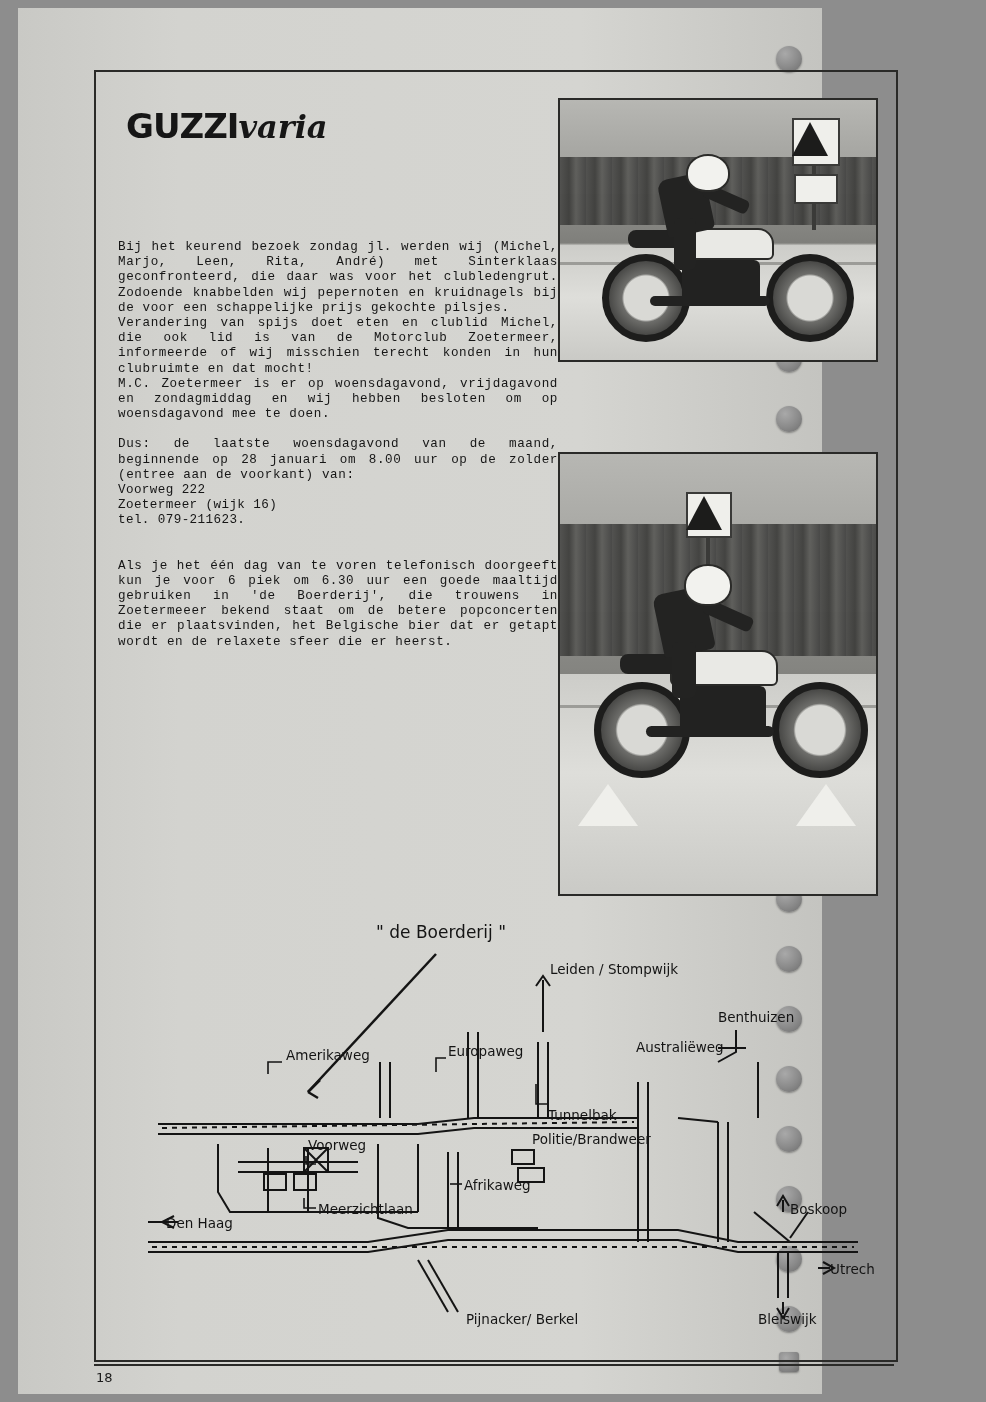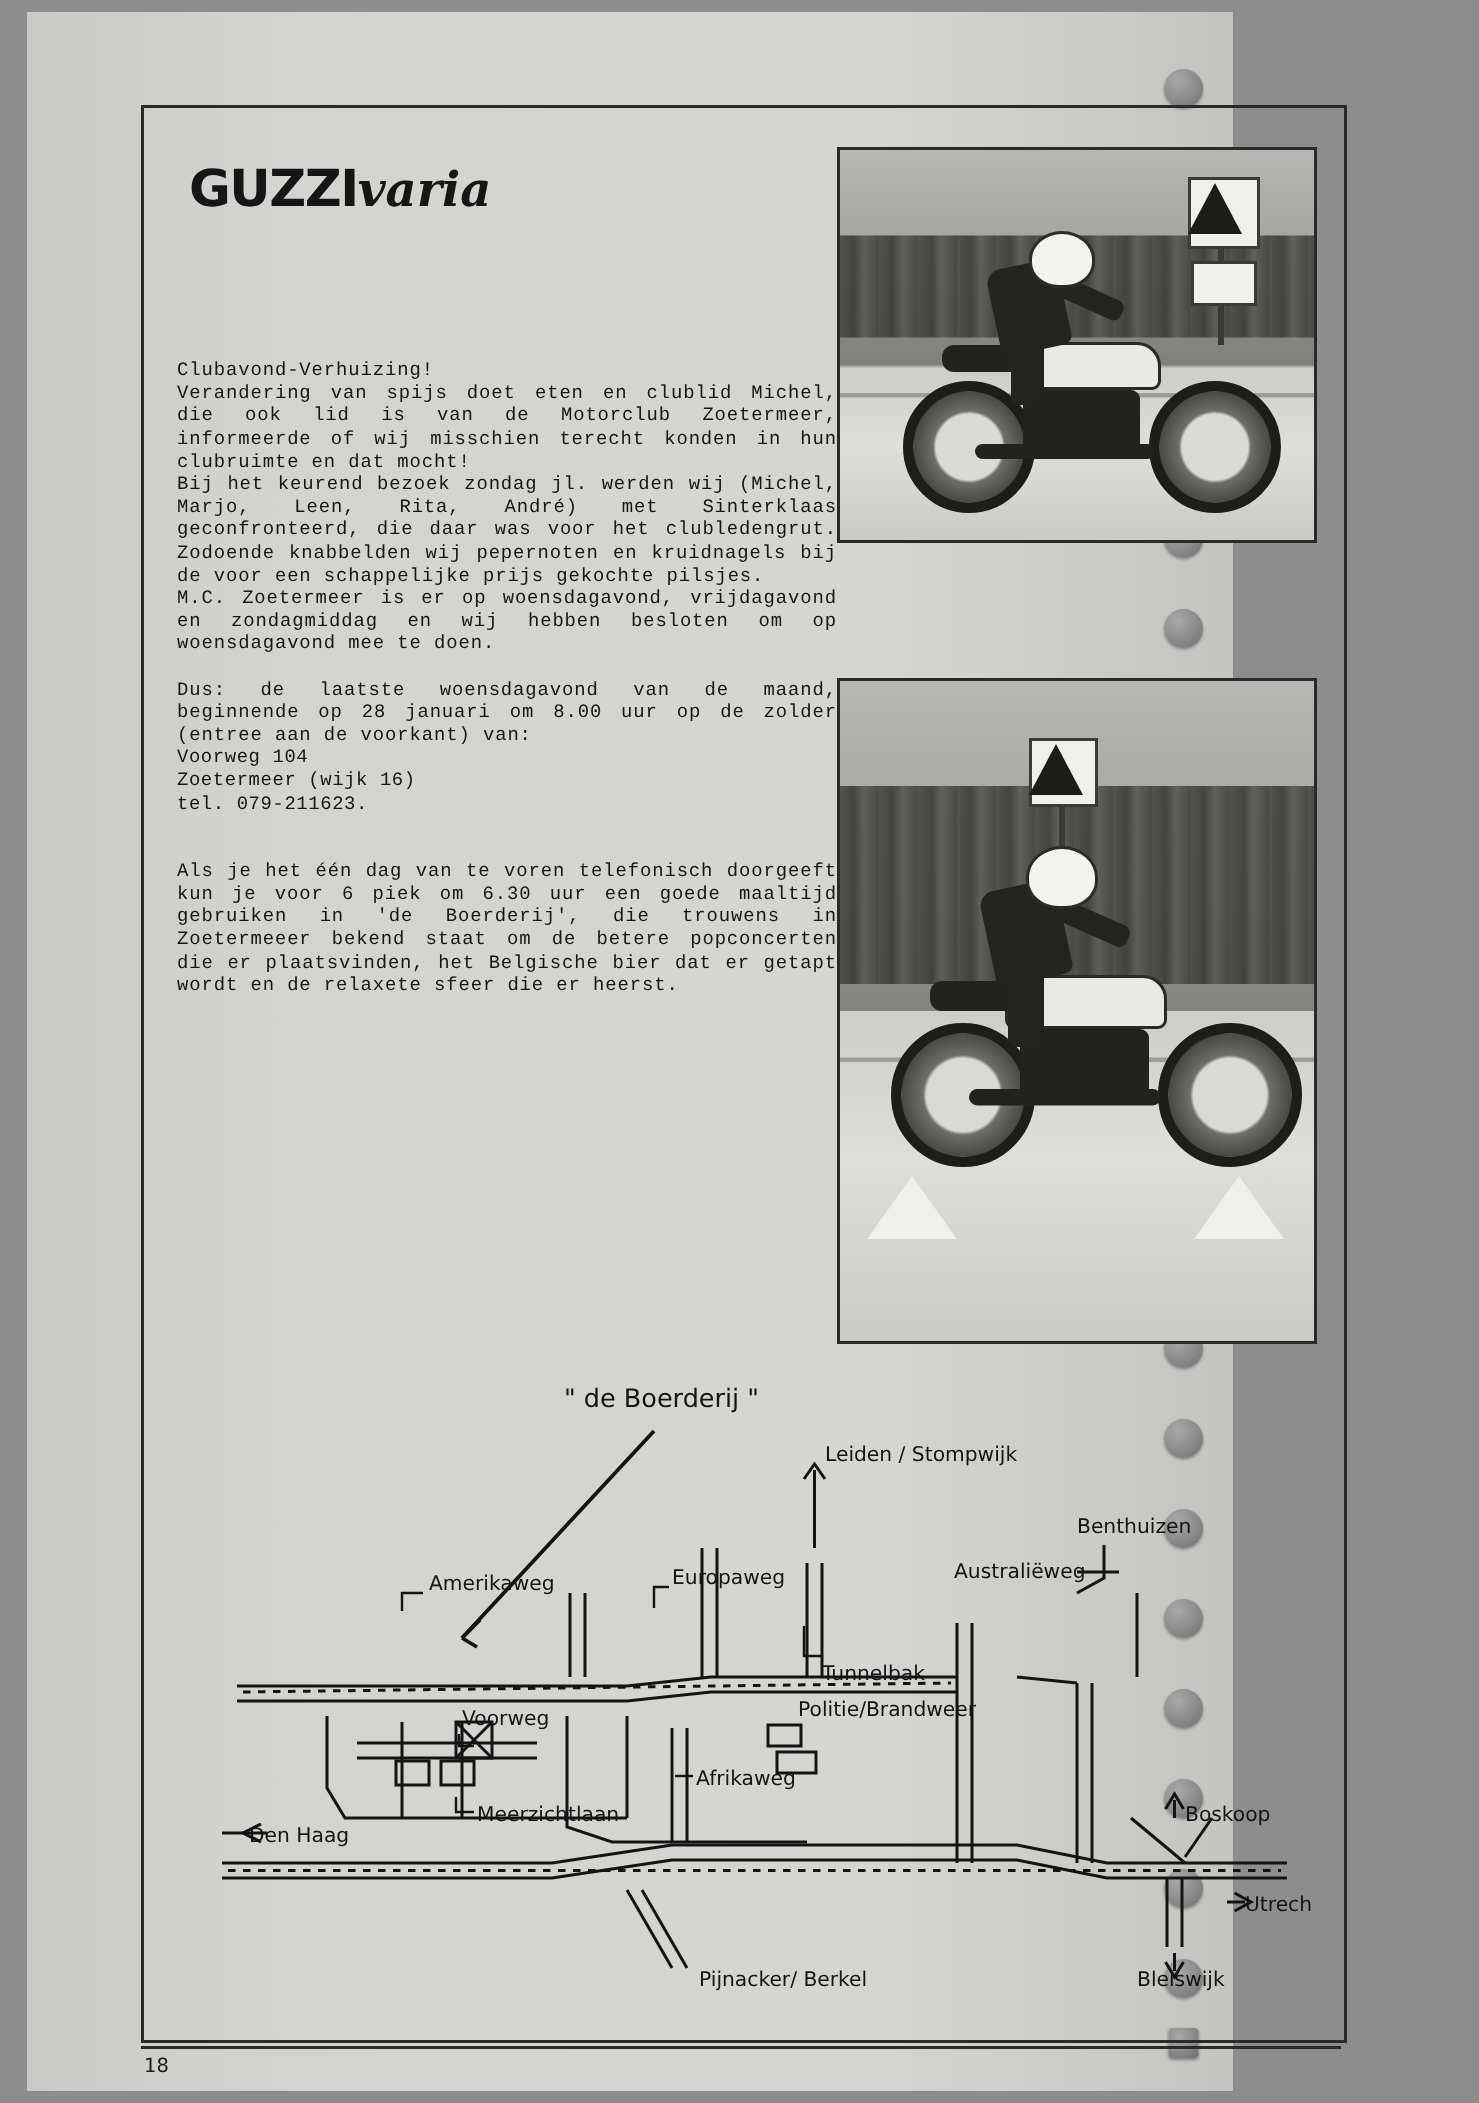--- a/index.html
+++ b/index.html
@@ -259,26 +259,25 @@
       <div class="hole square" style="top:1320px;width:20px;height:20px;right:5px"></div>
     </div>
 
     <div class="frame">
 
       <div class="logo">
         <span>GUZZI</span><span class="varia">varia</span>
       </div>
 
       <div class="col-text">
-        <p>Clubavond-Verhuizing!</p>
+        <p class="nogap">Bij het keurend bezoek zondag jl. werden wij (Michel, Marjo, Leen, Rita, André) met Sinterklaas geconfronteerd, die daar was voor het clubledengrut. Zodoende knabbelden wij pepernoten en kruidnagels bij de voor een schappelijke prijs gekochte pilsjes.</p>
         <p class="nogap">Verandering van spijs doet eten en clublid Michel, die ook lid is van de Motorclub Zoetermeer, informeerde of wij misschien terecht konden in hun clubruimte en dat mocht!</p>
-        <p class="nogap">Bij het keurend bezoek zondag jl. werden wij (Michel, Marjo, Leen, Rita, André) met Sinterklaas geconfronteerd, die daar was voor het clubledengrut. Zodoende knabbelden wij pepernoten en kruidnagels bij de voor een schappelijke prijs gekochte pilsjes.</p>
         <p class="nogap">M.C. Zoetermeer is er op woensdagavond, vrijdagavond en zondagmiddag en wij hebben besloten om op woensdagavond mee te doen.</p>
         <p class="gap">Dus: de laatste woensdagavond van de maand, beginnende op 28 januari om 8.00 uur op de zolder (entree aan de voorkant) van:</p>
-        <p class="nogap addr">Voorweg 104</p>
+        <p class="nogap addr">Voorweg 222</p>
         <p class="nogap addr">Zoetermeer (wijk 16)</p>
         <p class="nogap addr">tel. 079-211623.</p>
         <p class="gap" style="margin-top:30px">Als je het één dag van te voren telefonisch doorgeeft kun je voor 6 piek om 6.30 uur een goede maaltijd gebruiken in 'de Boerderij', die trouwens in Zoetermeeer bekend staat om de betere popconcerten die er plaatsvinden, het Belgische bier dat er getapt wordt en de relaxete sfeer die er heerst.</p>
       </div>
 
       <div class="photo-box" id="photo-top">
         <div class="photo-inner">
           <div class="sky"></div>
           <div class="trees"></div>
           <div class="ground"></div>

